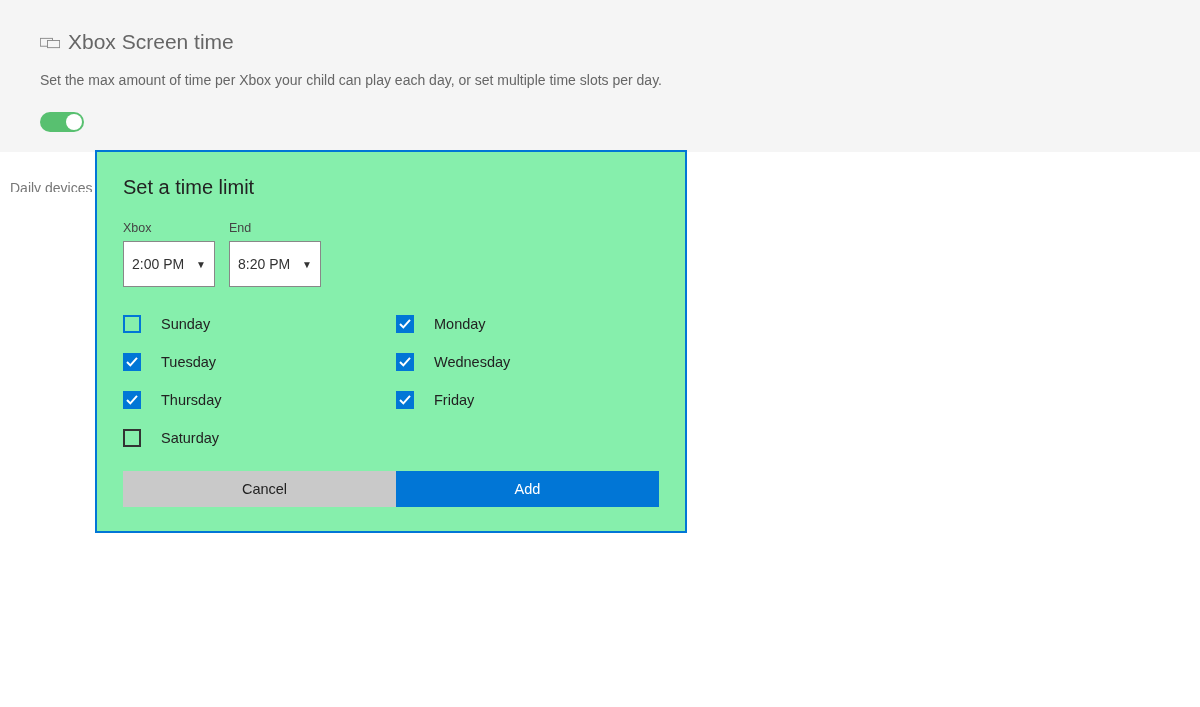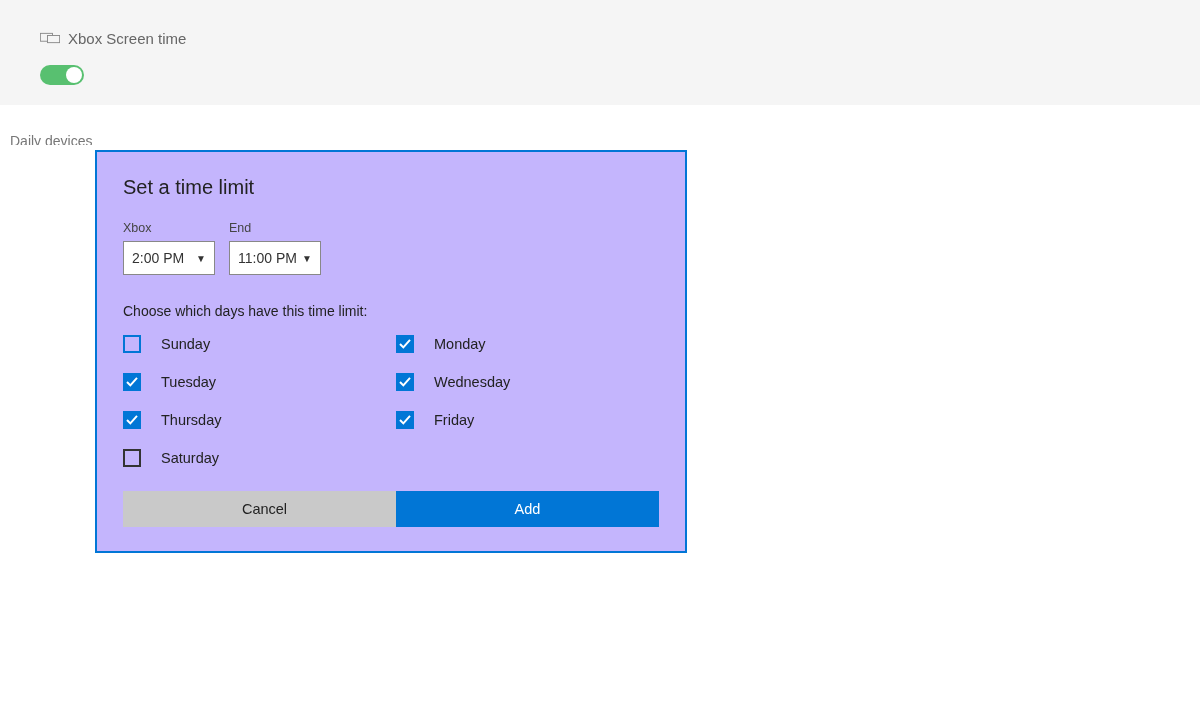--- a/index.html
+++ b/index.html
@@ -12,21 +12,21 @@
     width: 1200px;
   }
   
   .panel {
     background: #f5f5f5;
     padding: 30px 40px 20px 40px;
   }
   .title-row {
     display: flex; align-items: center; gap: 8px;
     color: #666;
-    font-size: 15px;
+    font-size: 21px;
     margin-bottom: 18px;
   }
   .title-row svg { width: 20px; height: 12px; }
   .subtitle {
     color: #666;
     font-size: 14px;
     margin-bottom: 24px;
   }
   .toggle-label {
     color: #555;
@@ -118,40 +118,40 @@
     background: #e9e9e9;
   }
   .slot.on { background: #a4d6a4; }
   .slot.tick { margin-right: 6px; } 
 
   
   .dialog {
     position: absolute;
     left: 95px; top: 150px;
     width: 592px;
-    background: #c4b5fd;
+    background: #86efac;
     border: 2px solid #0176d6;
     z-index: 10;
     padding: 24px 26px;
   }
   .dialog h2 {
     margin: 0 0 22px 0;
     font-weight: 400;
     font-size: 20px;
     color: #222;
   }
   .time-pickers {
     display: flex; gap: 14px;
     margin-bottom: 28px;
   }
   .time-col .lbl {
     font-size: 12.5px; color: #444; margin-bottom: 6px;
   }
   .time-col .select {
-    width: 92px; height: 34px;
+    width: 92px; height: 46px;
     border: 1px solid #888;
     display: flex; align-items: center; justify-content: space-between;
     padding: 0 8px;
     font-size: 14px;
     background: #fff;
   }
   .time-col .select .caret { font-size: 10px; }
 
   .choose-label {
     font-size: 14px; color: #222;
@@ -197,20 +197,21 @@
 <div class="panel">
   <div class="title-row">
     <span>
       <svg viewBox="0 0 28 14">
           <rect x="0.5" y="0.5" width="17" height="11" fill="none" stroke="#888" stroke-width="1.3"></rect>
           <rect x="10.5" y="3.5" width="17" height="10" fill="#f5f5f5" stroke="#888" stroke-width="1.3"></rect>
         </svg>
     </span>
     <span>Xbox Screen time</span>
   </div>
+  <div class="subtitle">Set the max amount of time per Xbox your child can play each day, or set multiple time slots per day.</div>
   <div class="toggle"></div>
 </div>
 
 <div class="body-area">
 
   <div class="daily-label">Daily devices</div>
   <div class="daily-rule"></div>
 
   <div class="schedule">
     <div class="time-header">
@@ -444,27 +445,26 @@
     <div class="time-col">
       <div class="lbl">Xbox</div>
       <div class="select">
         <span>2:00 PM</span>
         <span class="caret">▼</span>
       </div>
     </div>
     <div class="time-col">
       <div class="lbl">End</div>
       <div class="select">
-        <span>11:00 PM</span>
+        <span>8:20 PM</span>
         <span class="caret">▼</span>
       </div>
     </div>
   </div>
 
-  <div class="choose-label">Choose which days have this time limit:</div>
 
   <div class="day-grid" id="day-grid">
       <div class="day-opt">
         <span class="cb "></span>
         <span class="txt">Sunday</span>
       </div>
       <div class="day-opt">
         <span class="cb checked">
           <svg viewBox="0 0 14 12">
             <path d="M1 6 L5 10 L13 1" fill="none" stroke="#fff" stroke-width="2.4"></path>

